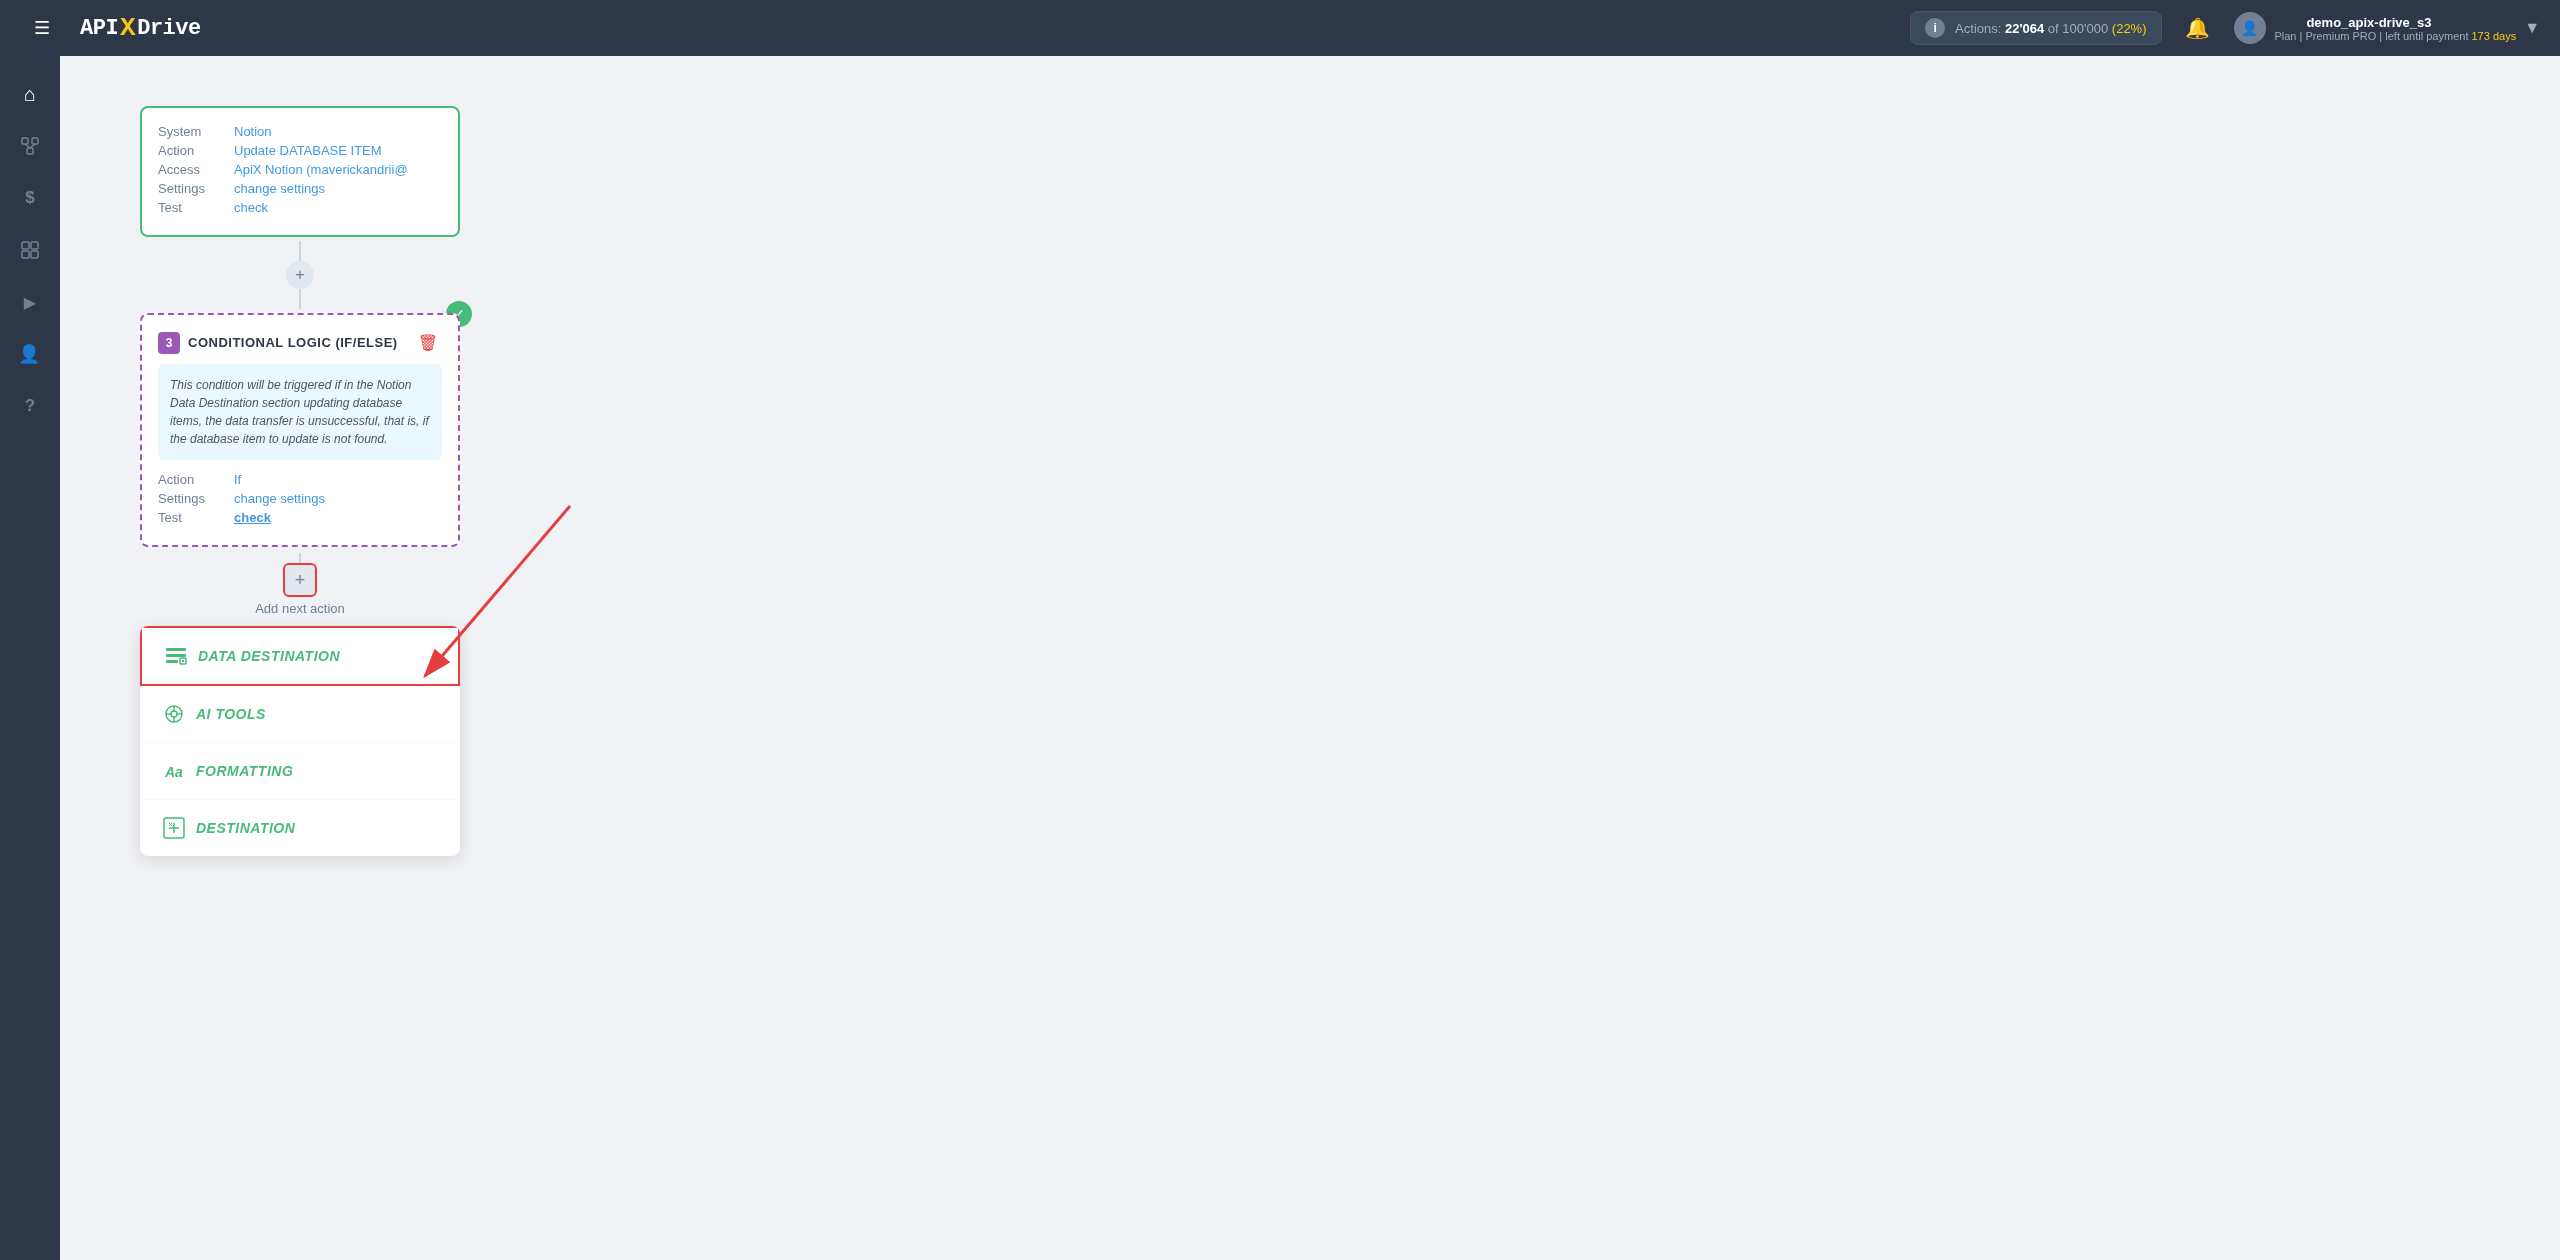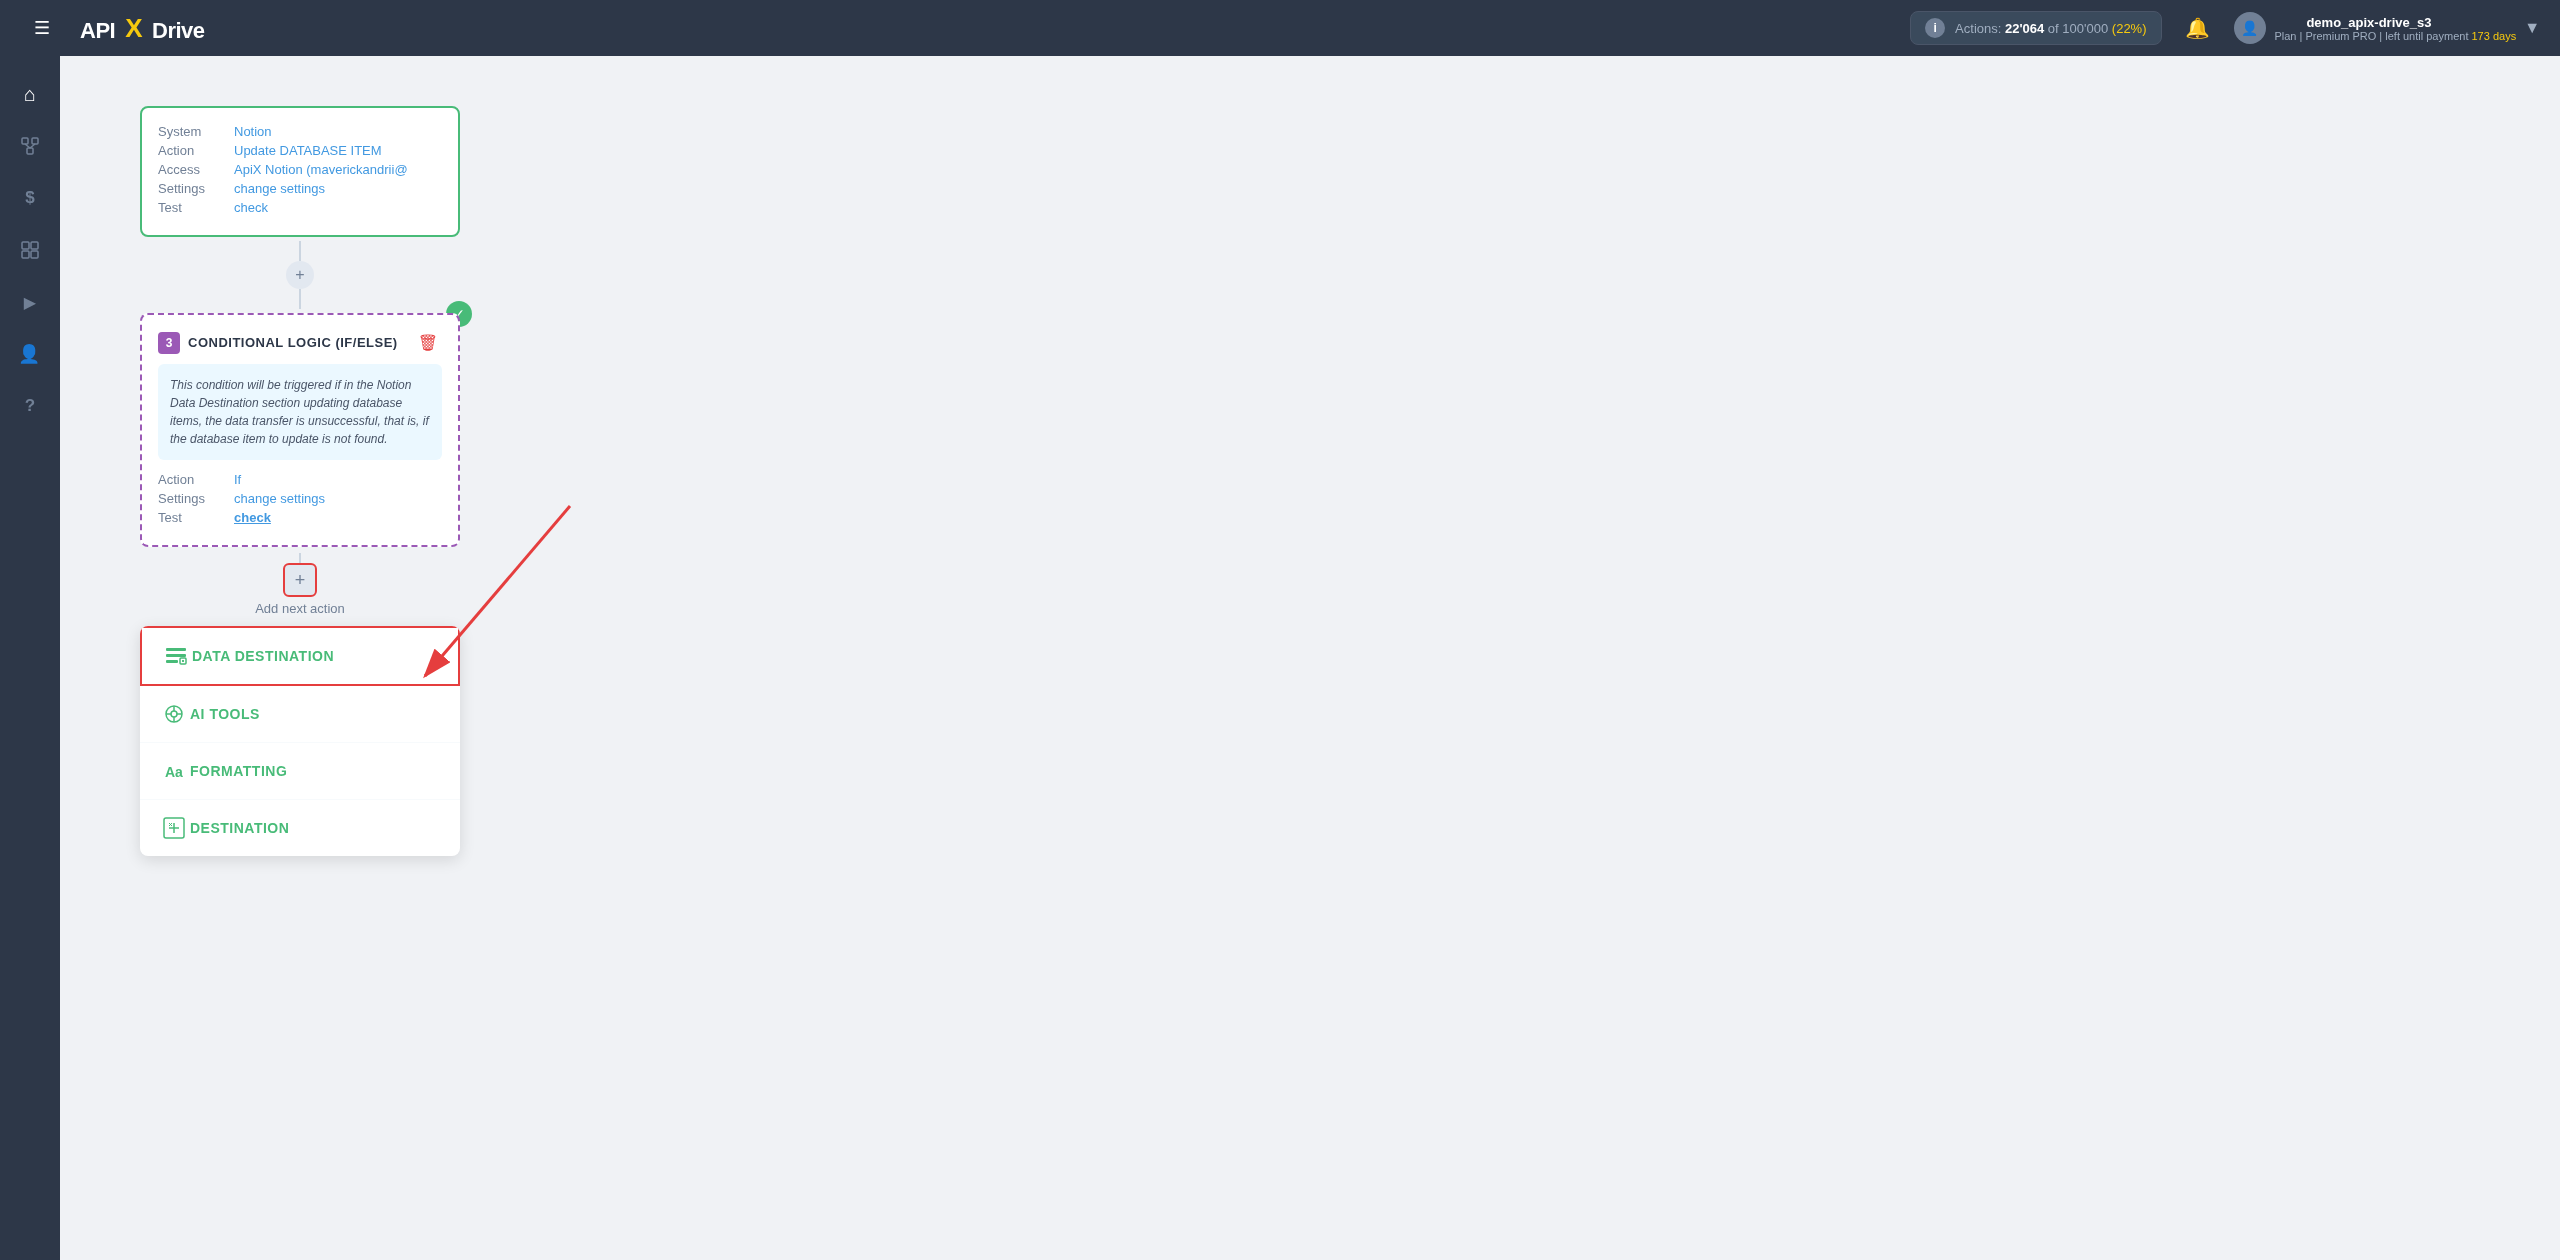--- a/index.html
+++ b/index.html
@@ -11,26 +11,27 @@
       height: 56px;
       display: flex;
       align-items: center;
       padding: 0 20px;
       gap: 16px;
       flex-shrink: 0;
       z-index: 100;
     }
     .topnav-logo {
       display: flex;
-      align-items: flex-end;
-      gap: 10px;
+      align-items: center;
+      gap: 2px;
       font-size: 22px;
       font-weight: 700;
       color: #fff;
       letter-spacing: -0.5px;
+      font-family: Liberation Mono, monospace;
     }
     .logo-api { color: #fff; }
     .logo-x { color: #f6c90e; font-size: 26px; }
     .logo-drive { color: #fff; }
     .topnav-spacer { flex: 1; }
     .actions-badge {
       background: #3a4a5c;
       border: 1px solid #4a5568;
       border-radius: 8px;
       padding: 6px 14px;
@@ -239,24 +240,25 @@
       background: #fff;
       border-radius: 8px;
       box-shadow: 0 4px 16px rgba(0,0,0,0.12);
       width: 320px;
       overflow: hidden;
       margin-top: 4px;
     }
     .dropdown-item {
       display: flex;
       align-items: center;
-      gap: 2px;
+      gap: 8px;
       padding: 14px 20px;
       cursor: pointer;
       border-bottom: 1px solid #f7fafc;
+      font-style: italic;
     }
     .dropdown-item:last-child { border-bottom: none; }
     .dropdown-item.highlighted {
       border: 2px solid #e53e3e;
       background: #fff;
     }
     .dropdown-item-icon {
       width: 28px; height: 28px;
       display: flex; align-items: center; justify-content: center;
       flex-shrink: 0;

